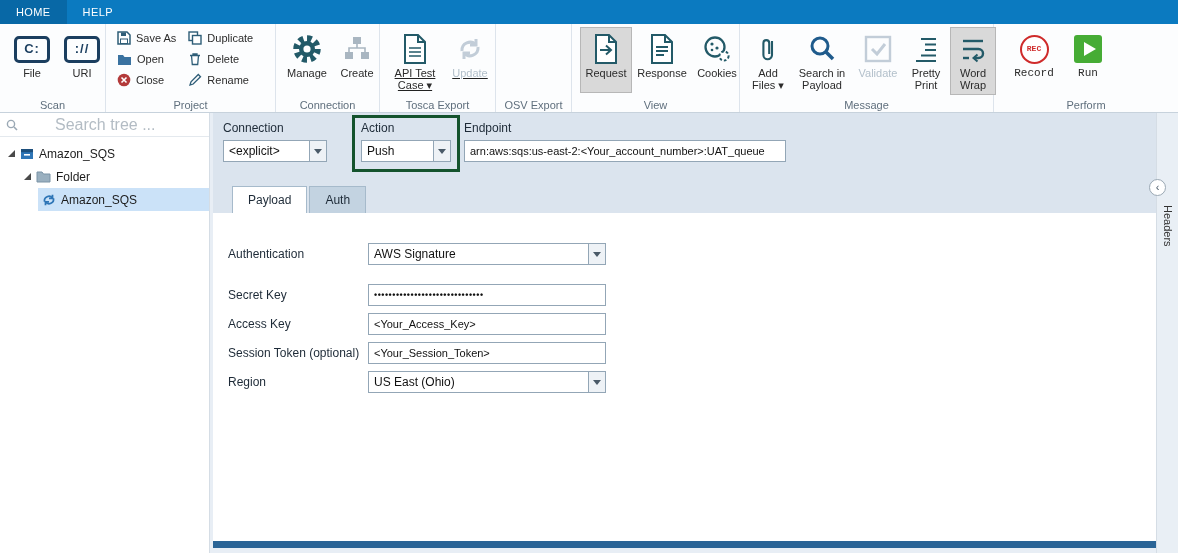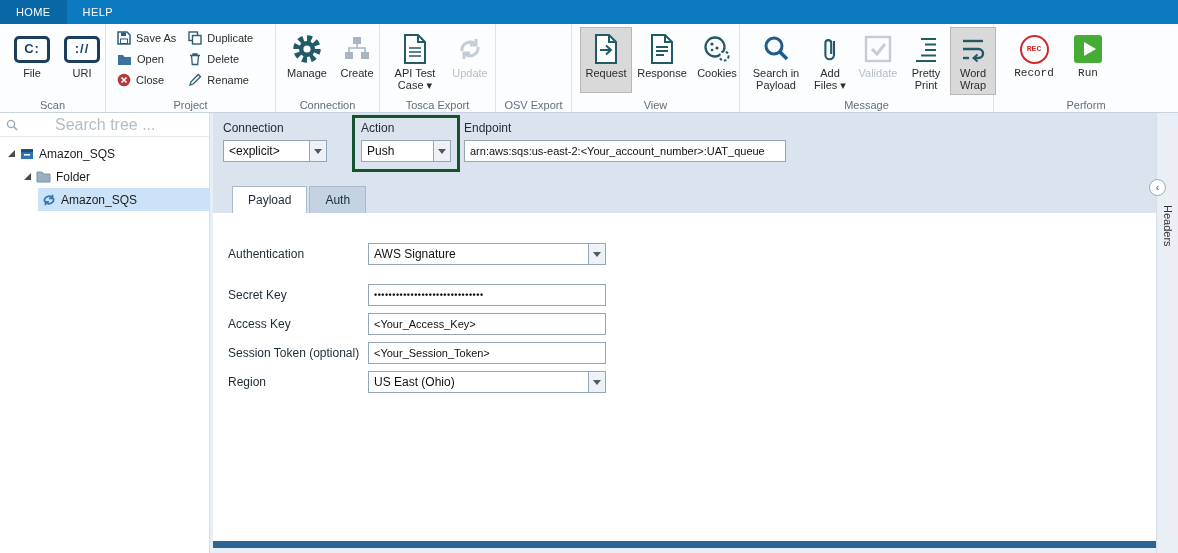--- a/index.html
+++ b/index.html
@@ -181,21 +181,21 @@
               <rect x="19" y="18" width="8" height="7" fill="#a9b6c1"></rect>
             </svg>
           </span>
         <span class="blabel">Create</span>
       </div>
     </div>
     <div class="rgroup-label">Connection</div>
   </div>
 
   <div class="rgroup" style="width:116px;">
-    <div class="rgroup-items" style="gap:4px; padding-left:4px;">
+    <div class="rgroup-items" style="gap:4px; padding-left:4px;text-decoration:underline;">
       <div class="bigbtn" style="width:54px;">
         <span class="ic">
             <svg width="24" height="30" viewBox="0 0 24 30">
               <path d="M2 1 h13 l7 7 v21 H2 z" fill="#fff" stroke="#235a68" stroke-width="2"></path>
               <path d="M15 1 v7 h7" fill="none" stroke="#235a68" stroke-width="2"></path>
               <path d="M6 14 h12 M6 18 h12 M6 22 h12" stroke="#235a68" stroke-width="1.6"></path>
             </svg>
           </span>
         <span class="blabel">API Test Case ▾</span>
       </div>
@@ -251,36 +251,36 @@
             </svg>
           </span>
         <span class="blabel">Cookies</span>
       </div>
     </div>
     <div class="rgroup-label">View</div>
   </div>
 
   <div class="rgroup" style="width:254px;">
     <div class="rgroup-items" style="gap:2px; padding-left:2px;">
+      <div class="bigbtn" style="width:44px;">
+        <span class="ic">
+            <svg width="18" height="30" viewBox="0 0 18 30">
+              <path d="M13 7 v14 a4.3 4.3 0 0 1 -8.6 0 V9 a2.9 2.9 0 0 1 5.8 0 v11" fill="none" stroke="#235a68" stroke-width="2.1"></path>
+            </svg>
+          </span>
+        <span class="blabel">Add Files ▾</span>
+      </div>
       <div class="bigbtn" style="width:60px;">
         <span class="ic">
             <svg width="28" height="28" viewBox="0 0 28 28">
               <circle cx="12" cy="11" r="8" fill="none" stroke="#1f5b8c" stroke-width="3"></circle>
               <path d="M18 17 l7 7" stroke="#1f5b8c" stroke-width="3.5"></path>
             </svg>
           </span>
         <span class="blabel">Search in Payload</span>
-      </div>
-      <div class="bigbtn" style="width:44px;">
-        <span class="ic">
-            <svg width="18" height="30" viewBox="0 0 18 30">
-              <path d="M13 7 v14 a4.3 4.3 0 0 1 -8.6 0 V9 a2.9 2.9 0 0 1 5.8 0 v11" fill="none" stroke="#235a68" stroke-width="2.1"></path>
-            </svg>
-          </span>
-        <span class="blabel">Add Files ▾</span>
       </div>
       <div class="bigbtn disabled" style="width:48px;">
         <span class="ic">
             <svg width="28" height="28" viewBox="0 0 28 28">
               <rect x="2" y="2" width="24" height="24" fill="none" stroke="#c2cdd8" stroke-width="2.4"></rect>
               <path d="M8 14 l5 5 8 -10" fill="none" stroke="#c2cdd8" stroke-width="3"></path>
             </svg>
           </span>
         <span class="blabel">Validate</span>
       </div>

